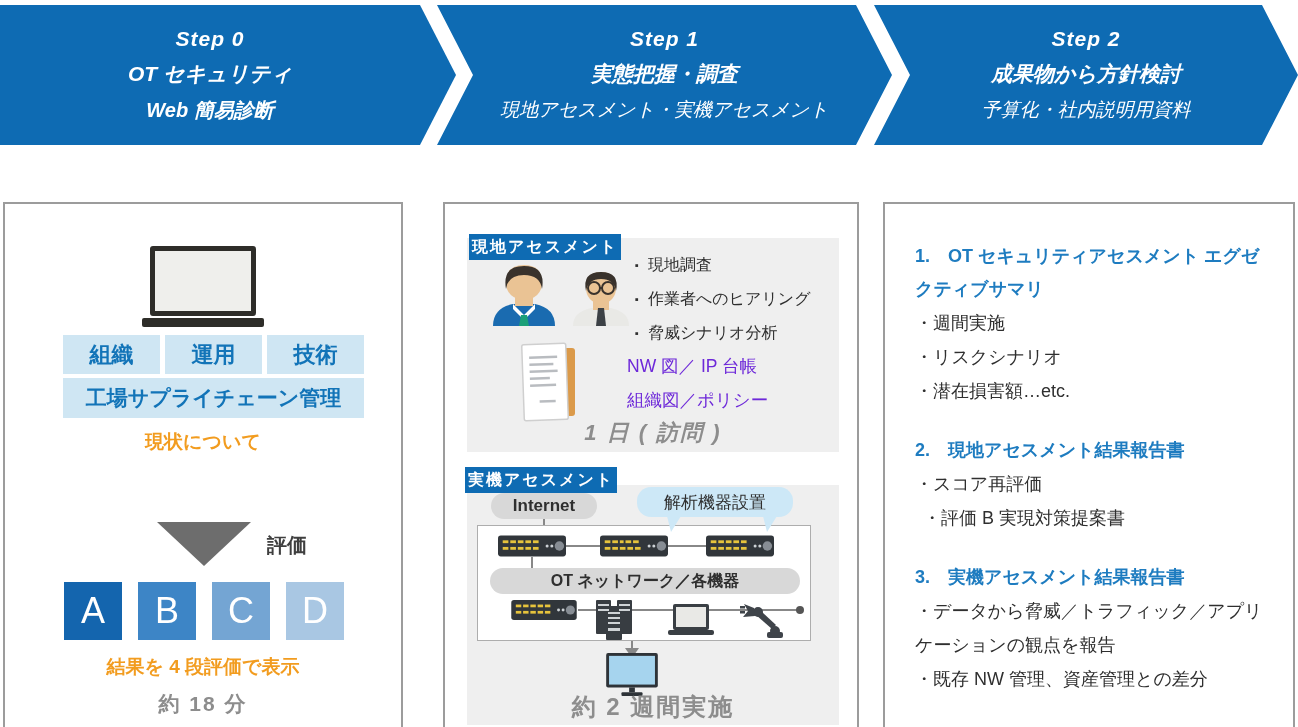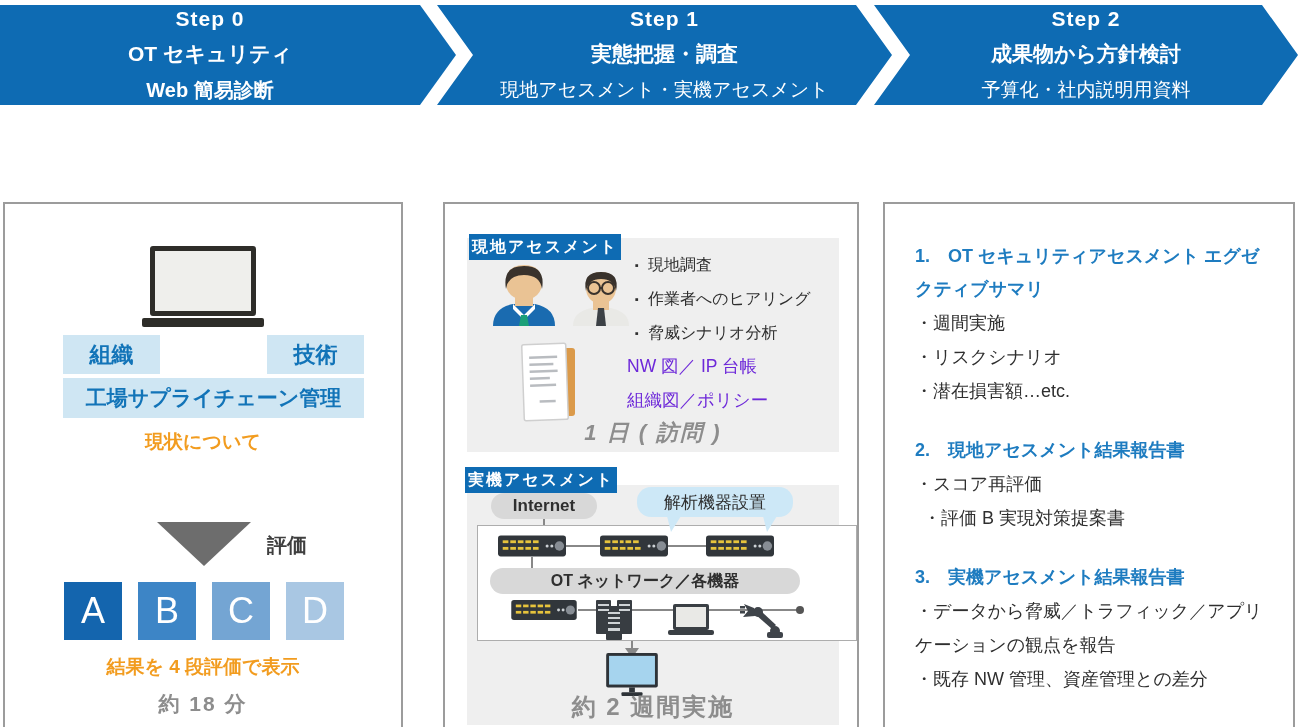--- a/index.html
+++ b/index.html
@@ -2,23 +2,23 @@
 <html><head>
 <meta charset="utf-8">
 <style>
   html,body{margin:0;padding:0;}
   body{
     width:1298px;height:727px;position:relative;background:#fff;overflow:hidden;
     font-family:"Liberation Sans","DejaVu Sans",sans-serif;color:#2f2f2f;
   }
   
   .arrow{
-    position:absolute;top:5px;height:100px;background:#0e6bb3;color:#fff;
+    position:absolute;top:5px;height:140px;background:#0e6bb3;color:#fff;
     display:flex;flex-direction:column;align-items:center;justify-content:center;
-    text-align:center;box-sizing:border-box;padding-right:36px;
+    text-align:center;box-sizing:border-box;padding-right:36px;font-style:italic;
   }
   .arrow.notch{padding-left:36px;
     clip-path:polygon(0 0,calc(100% - 36px) 0,100% 50%,calc(100% - 36px) 100%,0 100%,36px 50%);}
   .arrow.flat{
     clip-path:polygon(0 0,calc(100% - 36px) 0,100% 50%,calc(100% - 36px) 100%,0 100%);}
   .arrow .step-label{font-size:21px;font-weight:bold;letter-spacing:1px;margin-bottom:9px;}
   .arrow .line1{font-size:21px;font-weight:bold;margin-bottom:9px;}
   .arrow .line2{font-size:19px;}
   #arrow0 .line2{font-weight:bold;font-size:20px;}
   
@@ -63,21 +63,21 @@
   
   .pill{position:absolute;background:#d8d8d8;border-radius:13px;color:#2f2f2f;
     display:flex;align-items:center;justify-content:center;font-weight:600;}
   #internet-pill{left:24px;top:8px;width:106px;height:26px;font-size:17px;}
   #ot-pill{left:12px;top:42px;width:310px;height:26px;font-size:16px;z-index:2;}
   .bubble{position:absolute;left:170px;top:2px;width:156px;height:30px;background:#cde8f7;
     border-radius:14px;display:flex;align-items:center;justify-content:center;
     font-size:17px;color:#2f2f2f;z-index:2;}
   .bubble-tail{position:absolute;top:31px;width:0;height:0;border-top:16px solid #cde8f7;
     border-left:4px solid transparent;border-right:10px solid transparent;z-index:2;}
-  .net-box{position:absolute;left:10px;top:40px;width:380px;height:116px;background:#fff;
+  .net-box{position:absolute;left:10px;top:40px;width:334px;height:116px;background:#fff;
     border:1px solid #adadad;box-sizing:border-box;}
   .net-line{position:absolute;background:#888;}
   .net-dot{position:absolute;width:8px;height:8px;border-radius:50%;background:#555;}
   .router{position:absolute;width:68px;z-index:1;}
   .arrow-head-down{position:absolute;width:0;height:0;border-left:7px solid transparent;
     border-right:7px solid transparent;border-top:10px solid #888;}
   
   .deliverables{position:absolute;left:30px;top:36px;width:356px;}
   .dl-heading{color:#1e7cc0;font-size:18px;font-weight:600;line-height:33px;margin:0;}
   .dl-item{font-size:18px;color:#2f2f2f;line-height:34px;}
@@ -102,20 +102,21 @@
   <div class="line1">成果物から方針検討</div>
   <div class="line2">予算化・社内説明用資料</div>
 </div>
 
 <div id="box0" class="panel-box">
   <div class="laptop-wrap">
     <div class="laptop-screen"></div>
     <div class="laptop-base"></div>
   </div>
   <div class="chip small" style="left:58px;">組織</div>
+  <div class="chip small" style="left:160px;">運用</div>
   <div class="chip small" style="left:262px;">技術</div>
   <div class="chip wide">工場サプライチェーン管理</div>
   <div class="orange-note">
     <div>現状について</div>
   </div>
   <div class="tri-down"></div>
   <div class="eval-label">評価</div>
   <div class="grade" style="left: 59px; background: rgb(20, 101, 174);">A</div>
   <div class="grade" style="left: 133px; background: rgb(61, 133, 198);">B</div>
   <div class="grade" style="left: 207px; background: rgb(116, 165, 211);">C</div>

